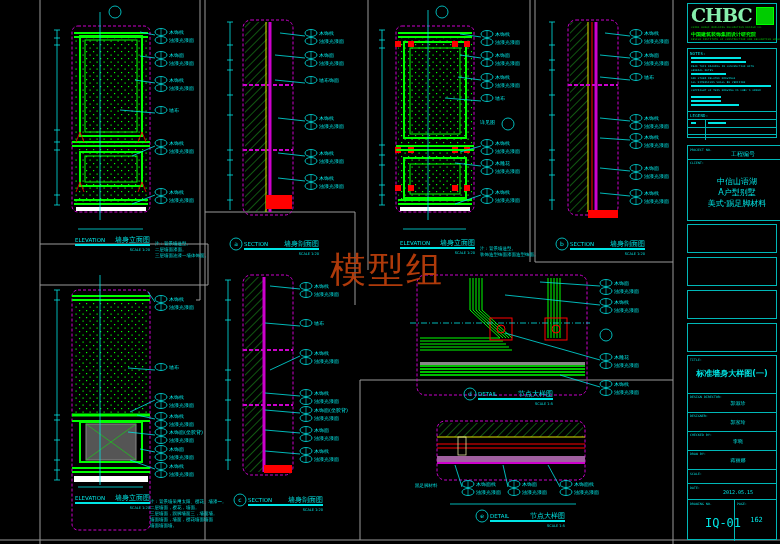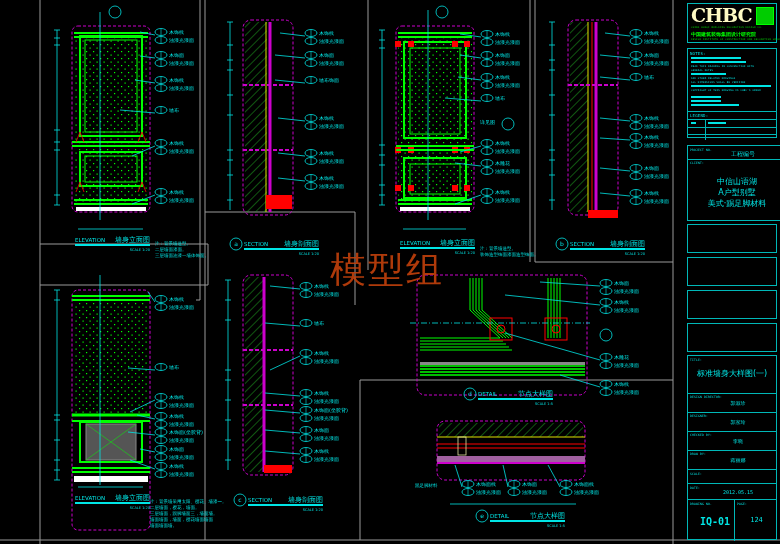--- a/index.html
+++ b/index.html
@@ -591,21 +591,21 @@
       <circle cx="482" cy="516" r="6" stroke="#00e5e5" fill="none" stroke-width="0.8"></circle>
       <text x="482" y="518" font-size="6" fill="#00e5e5" font-family="DejaVu Sans, sans-serif" text-anchor="middle">e</text>
       <text x="490" y="518" font-size="5.5" fill="#00e5e5" font-family="DejaVu Sans, sans-serif" text-anchor="start">DETAIL</text>
       <text x="530" y="518" font-size="7" fill="#00e5e5" font-family="DejaVu Sans, sans-serif" text-anchor="start">节点大样图</text>
       <line x1="490" y1="521" x2="565" y2="521" stroke="#00e5e5" stroke-width="2"></line>
       <text x="565" y="527" font-size="3.5" fill="#00e5e5" font-family="DejaVu Sans, sans-serif" text-anchor="end">SCALE 1:5</text>
     </g>
 </svg>
 
 <div class="tb" style="left:687px;top:3px;width:90px;height:40px;">
-  <div style="position:absolute;left:3px;top:0px;font-family:'DejaVu Serif',serif;font-size:19px;font-weight:bold;color:#fef9c3;letter-spacing:-1px;text-align:right;">CHBC</div>
+  <div style="position:absolute;left:3px;top:0px;font-family:'DejaVu Serif',serif;font-size:19px;font-weight:bold;color:#86efac;letter-spacing:-1px;text-align:right;">CHBC</div>
   <div style="position:absolute;left:68px;top:3px;width:18px;height:18px;background:#00cc00;border:1px solid #00ff00;box-sizing:border-box;"></div>
   <div class="tbl" style="left:3px;top:22px;font-size:2.5px;color:#00cc00;">CHINA HUAQI BUILDING DECORATION DESIGN CO.</div>
   <div style="position:absolute;left:3px;top:27px;font-size:5px;color:#00ff00;font-weight:bold;white-space:nowrap;">中国建筑装饰集团设计研究院</div>
   <div class="tbl" style="left:3px;top:34px;font-size:2.5px;color:#00cc00;white-space:nowrap;">DESIGN INSTITUTE OF CONSTRUCTION AND DECORATION GROUP</div>
 </div>
 
 <div class="tb" style="left:687px;top:48px;width:90px;height:90px;">
   <div class="tbl" style="left:2px;top:2px;">NOTES:</div>
   <div style="position:absolute;left:3px;top:8px;width:50px;height:2px;background:#00e5e5;"></div>
   <div style="position:absolute;left:3px;top:12px;width:55px;height:2px;background:#00e5e5;"></div>
@@ -640,39 +640,39 @@
   <div class="tbv" style="left:0;top:52px;width:100%;font-size:8px;">美式·踢足脚材料</div>
 </div>
 
 <div class="tb" style="left:687px;top:224px;width:90px;height:29px;"></div>
 <div class="tb" style="left:687px;top:257px;width:90px;height:29px;"></div>
 <div class="tb" style="left:687px;top:290px;width:90px;height:29px;"></div>
 <div class="tb" style="left:687px;top:323px;width:90px;height:29px;"></div>
 
 <div class="tb" style="left:687px;top:355px;width:90px;height:185px;">
   <div class="tbl" style="left:2px;top:2px;font-size:3px;">TITLE:</div>
-  <div class="tbv" style="left:0;top:12px;width:100%;font-size:8px;">标准墙身大样图(一)</div>
+  <div class="tbv" style="left:0;top:12px;width:100%;font-size:8px;font-weight:bold;">标准墙身大样图(一)</div>
   <div style="position:absolute;left:0;top:37px;width:100%;height:1px;background:#00b8b8;"></div>
   <div class="tbl" style="left:2px;top:39px;font-size:3px;">DESIGN DIRECTOR:</div>
   <div class="tbv" style="left:35px;top:44px;width:30px;font-size:5px;">郭淑珍</div>
   <div style="position:absolute;left:0;top:56px;width:100%;height:1px;background:#00b8b8;"></div>
   <div class="tbl" style="left:2px;top:58px;font-size:3px;">DESIGNER:</div>
   <div class="tbv" style="left:35px;top:63px;width:30px;font-size:5px;">郭家玲</div>
   <div style="position:absolute;left:0;top:75px;width:100%;height:1px;background:#00b8b8;"></div>
   <div class="tbl" style="left:2px;top:77px;font-size:3px;">CHECKED BY:</div>
   <div class="tbv" style="left:35px;top:82px;width:30px;font-size:5px;">李晓</div>
   <div style="position:absolute;left:0;top:94px;width:100%;height:1px;background:#00b8b8;"></div>
   <div class="tbl" style="left:2px;top:96px;font-size:3px;">DRAW BY:</div>
   <div class="tbv" style="left:35px;top:101px;width:30px;font-size:5px;">蒋丽娜</div>
   <div style="position:absolute;left:0;top:113px;width:100%;height:1px;background:#00b8b8;"></div>
   <div class="tbl" style="left:2px;top:116px;font-size:3px;">SCALE:</div>
   <div style="position:absolute;left:0;top:127px;width:100%;height:1px;background:#00b8b8;"></div>
   <div class="tbl" style="left:2px;top:130px;font-size:3px;">DATE:</div>
   <div class="tbv" style="left:25px;top:133px;width:50px;font-size:5px;font-family:'DejaVu Sans Mono',monospace;">2012.05.15</div>
   <div style="position:absolute;left:0;top:143px;width:100%;height:1px;background:#00b8b8;"></div>
   <div style="position:absolute;left:46px;top:143px;width:1px;height:42px;background:#00b8b8;"></div>
   <div class="tbl" style="left:2px;top:146px;font-size:3px;">DRAWING NO.</div>
-  <div class="tbv" style="left:4px;top:160px;width:46px;font-size:10px;font-family:'DejaVu Sans Mono',monospace;font-weight:bold;">IQ-01</div>
+  <div class="tbv" style="left:12px;top:160px;width:46px;font-size:12px;font-family:'DejaVu Sans Mono',monospace;">IQ-01</div>
   <div class="tbl" style="left:49px;top:146px;font-size:3px;">PAGE:</div>
-  <div class="tbv" style="left:47px;top:160px;width:43px;font-size:7px;font-family:'DejaVu Sans Mono',monospace;">124</div>
+  <div class="tbv" style="left:47px;top:160px;width:43px;font-size:7px;font-family:'DejaVu Sans Mono',monospace;">162</div>
 </div>
 
 <div class="watermark">模型组</div>
 
 </body></html>

